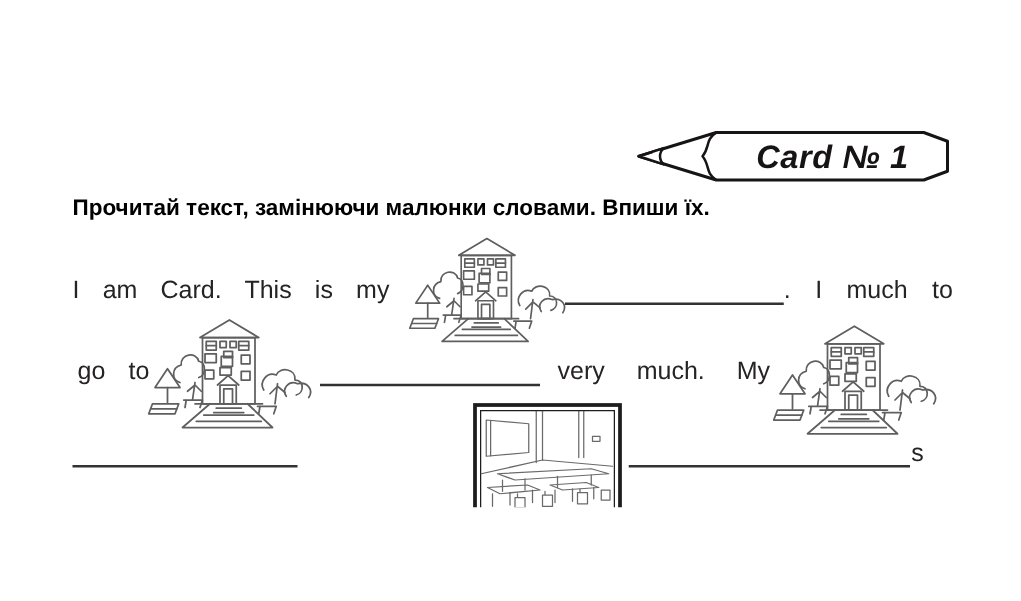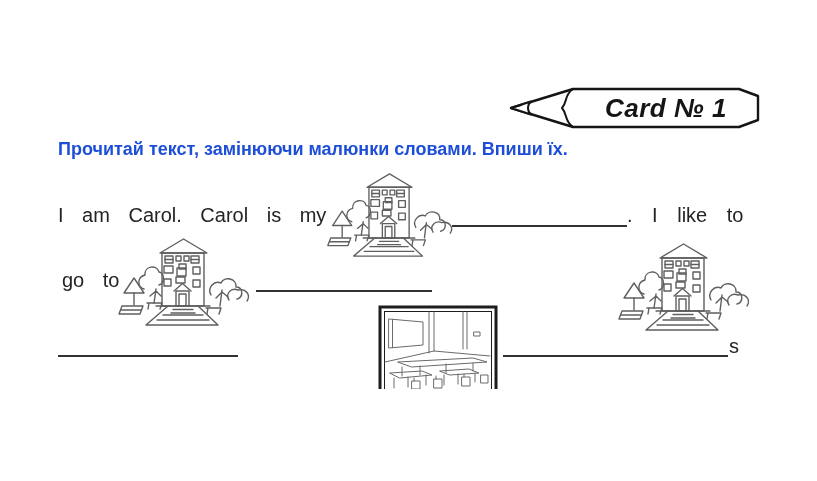--- a/index.html
+++ b/index.html
@@ -1,24 +1,24 @@
 <!DOCTYPE html>
 <html><head>
 <meta charset="utf-8">
 <style>
   html,body{margin:0;padding:0;background:#fff;}
   .page{
     position:relative;width:817px;height:389px;background:#ffffff;overflow:hidden;
-    font-family:"Liberation Sans",sans-serif;color:#232020;
+    font-family:"Liberation Sans",sans-serif;color:#232020;margin-top:17px;
   }
   .txt{
     position:absolute;font-size:20px;line-height:1;white-space:nowrap;color:#262323;
   }
   .instr{
-    position:absolute;font-size:18px;line-height:1;font-weight:bold;white-space:nowrap;color:#1d4ed8;
+    position:absolute;font-size:18px;line-height:1;font-weight:bold;white-space:nowrap;color:#000000;
   }
   .blank{
     position:absolute;height:0;border-bottom:2px solid #343131;
   }
   .pic{position:absolute;}
   .banner{position:absolute;}
   svg{display:block;overflow:visible;}
   .banner text{
     font-family:"Liberation Sans",sans-serif;font-weight:bold;font-style:italic;
     font-size:26px;fill:#171415;letter-spacing:.5px;
@@ -131,36 +131,37 @@
         <path d="M70,5 C61,11 65,17 59,24 C65,31 61,37 70,43" fill="none" stroke="#171415" stroke-width="2" stroke-linejoin="round"></path>
         <path d="M8,24 L28,17.5 C24,21 24,27 28,30.5 Z" fill="#ffffff" stroke="#171415" stroke-width="2" stroke-linejoin="round"></path>
         <path d="M12,23.2 L19,21" fill="none" stroke="#171415" stroke-width="1.4"></path>
       </g>
       <text x="163" y="33" text-anchor="middle">Card № 1</text>
     </svg>
   </div>
 
   <div class="instr" style="left:58px;top:140px;">Прочитай текст, замінюючи малюнки словами. Впиши їх.</div>
 
-  <span class="txt" style="left:58px;top:205px;word-spacing:13px;">I am Carol. Carol is my</span>
+  <span class="txt" style="left:58px;top:205px;word-spacing:13px;">I am Card. This is my</span>
   <div class="pic" style="left:322px;top:171px;width:136px;height:88px;">
     <svg width="136" height="88" viewBox="0 0 136 92">
         <use href="#school"></use>
       </svg>
   </div>
   <div class="blank" style="left:452px;top:225px;width:175px;"></div>
-  <span class="txt" style="left:627px;top:205px;word-spacing:14px;">. I like to</span>
+  <span class="txt" style="left:627px;top:205px;word-spacing:14px;">. I much to</span>
 
   <span class="txt" style="left:62px;top:270px;word-spacing:13px;">go to</span>
   <div class="pic" style="left:116px;top:236px;width:136px;height:92px;">
     <svg width="136" height="92" viewBox="0 0 136 92">
         <use href="#school"></use>
       </svg>
   </div>
   <div class="blank" style="left:256px;top:290px;width:176px;"></div>
+  <span class="txt" style="left:446px;top:270px;word-spacing:20px;">very much. My</span>
   <div class="pic" style="left:616px;top:241px;width:136px;height:92px;">
     <svg width="136" height="92" viewBox="0 0 136 92">
         <use href="#school"></use>
       </svg>
   </div>
 
   <div class="blank" style="left:58px;top:355px;width:180px;"></div>
   <div class="pic" style="left:378px;top:305px;width:120px;height:92px;">
     <svg width="120" height="92" viewBox="0 0 120 92">
         <use href="#classroom"></use>

